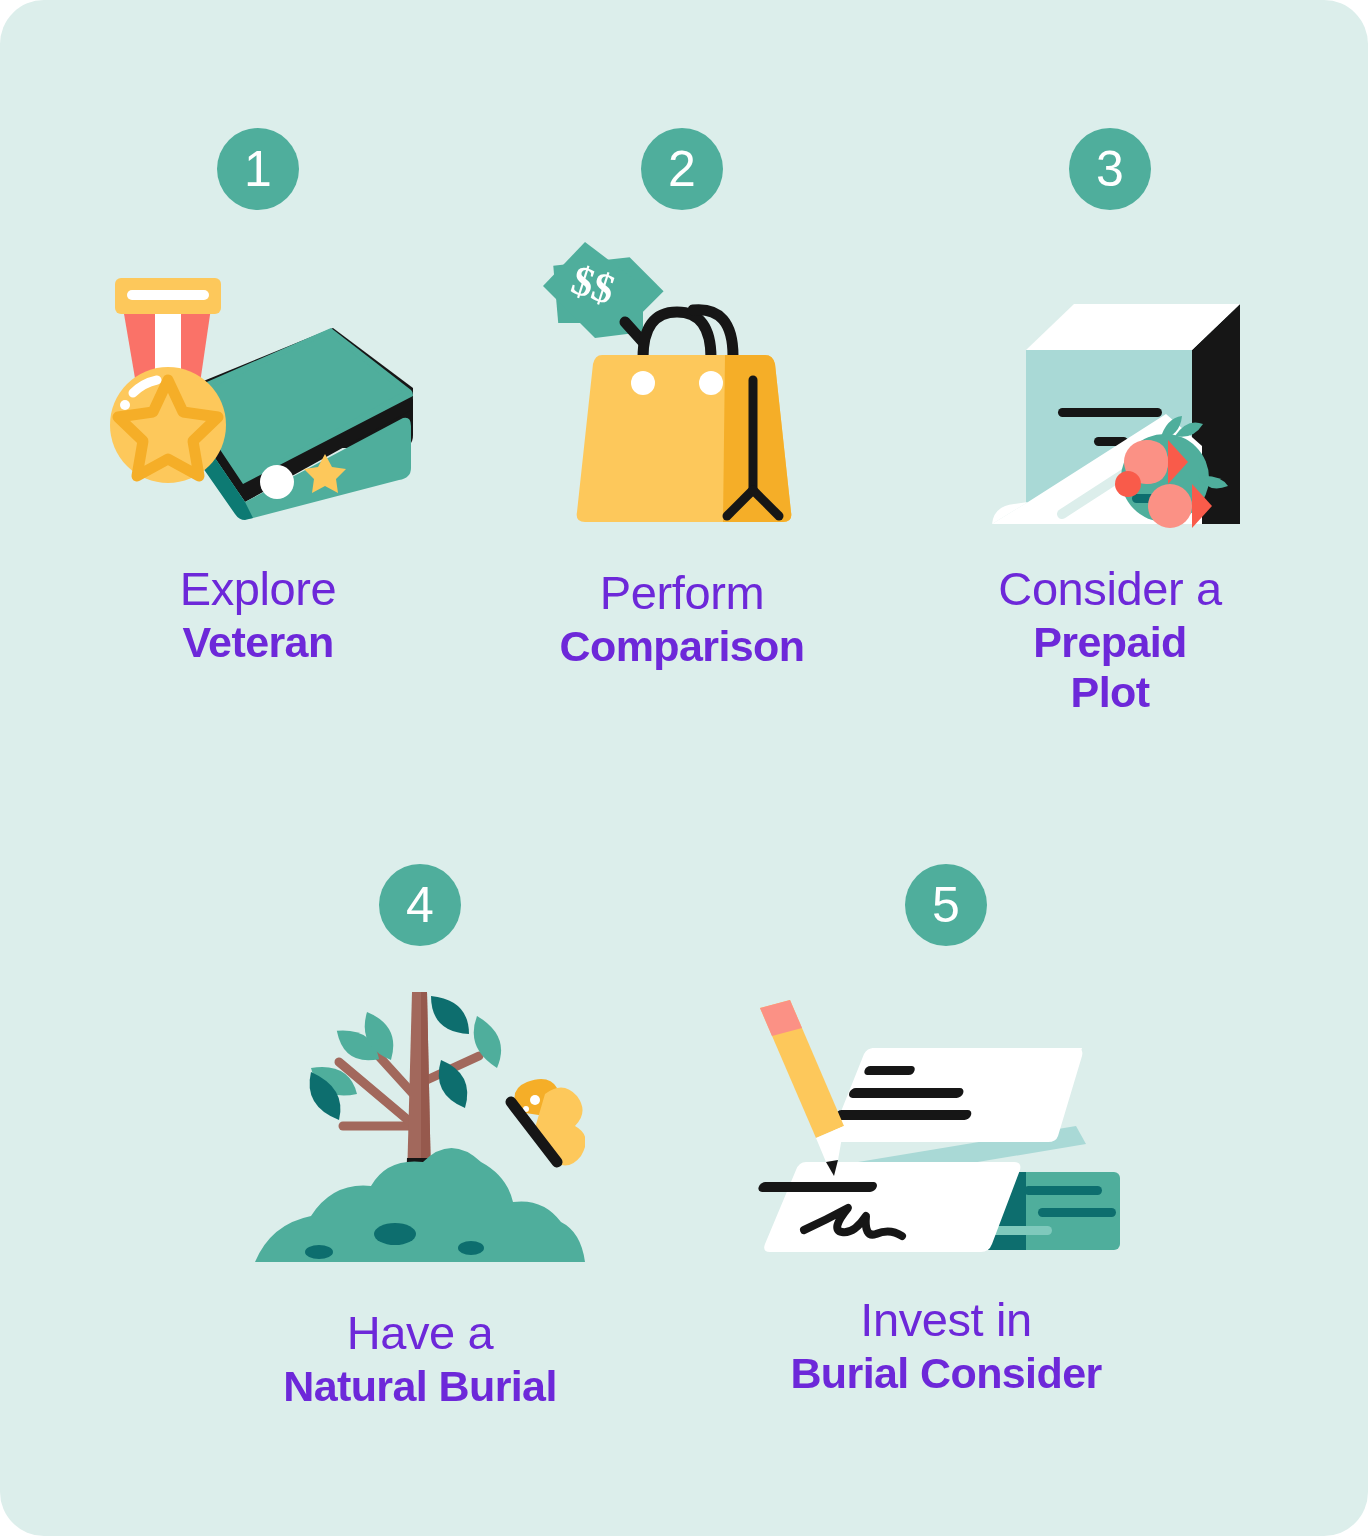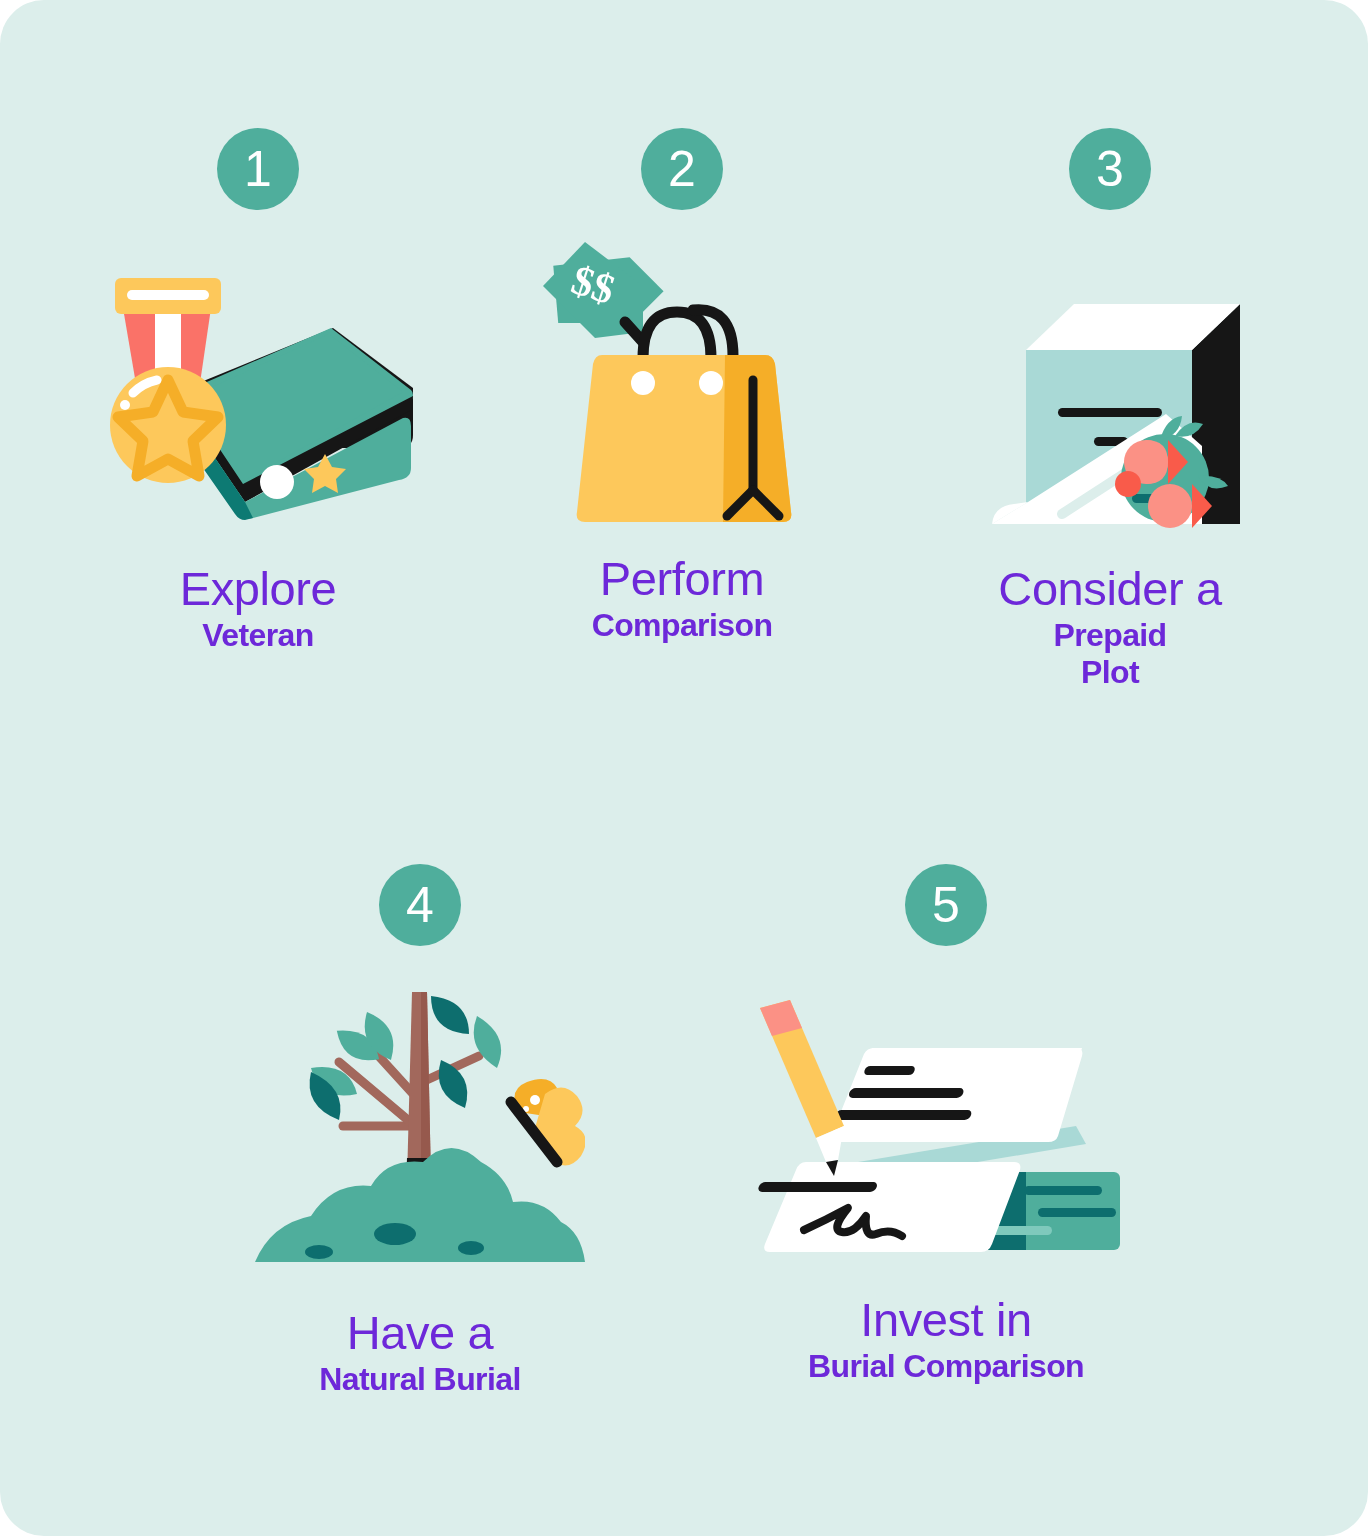--- a/index.html
+++ b/index.html
@@ -59,40 +59,40 @@
     line-height: 1.17;
   }
   .caption .lead {
     display: block;
     font-size: 47px;
     font-weight: 400;
     letter-spacing: -0.4px;
   }
   .caption .strong {
     display: block;
-    font-size: 32px;
+    font-size: 43px;
     font-weight: 700;
     letter-spacing: -0.6px;
   }
 
   
   #step-1 { left: 0px;   top: 128px; width: 516px; }
   #step-2 { left: 424px; top: 128px; width: 516px; }
   #step-3 { left: 852px; top: 128px; width: 516px; }
   #step-4 { left: 162px; top: 864px; width: 516px; }
   #step-5 { left: 688px; top: 864px; width: 516px; }
 
   #step-1 .art { height: 300px; margin-top: 30px; }
   #step-2 .art { height: 300px; margin-top: 30px; }
   #step-3 .art { height: 300px; margin-top: 30px; }
   #step-4 .art { height: 300px; margin-top: 30px; }
   #step-5 .art { height: 300px; margin-top: 30px; }
 
   #step-1 .caption { margin-top: 22px; }
-  #step-2 .caption { margin-top: 12px; }
+  #step-2 .caption { margin-top: 26px; }
   #step-3 .caption { margin-top: 22px; }
   #step-4 .caption { margin-top: 30px; }
   #step-5 .caption { margin-top: 17px; }
 </style>
 </head>
 <body>
 
 <div id="infographic">
 
   <div class="step" id="step-1">
@@ -278,17 +278,17 @@
         <g>
           <polygon points="14,22 44,14 98,140 70,152" fill="#fdc85b"></polygon>
           <polygon points="14,22 44,14 56,42 26,50" fill="#fb9185"></polygon>
           <polygon points="70,152 98,140 92,174 80,176" fill="#ffffff"></polygon>
           <polygon points="80,176 92,174 88,190" fill="#161616"></polygon>
         </g>
       </svg>
     </div>
     <div class="caption">
       <span class="lead">Invest in</span>
-      <span class="strong">Burial Comparison</span>
+      <span class="strong">Burial Consider</span>
     </div>
   </div>
 
 </div>
 
 </body></html>

